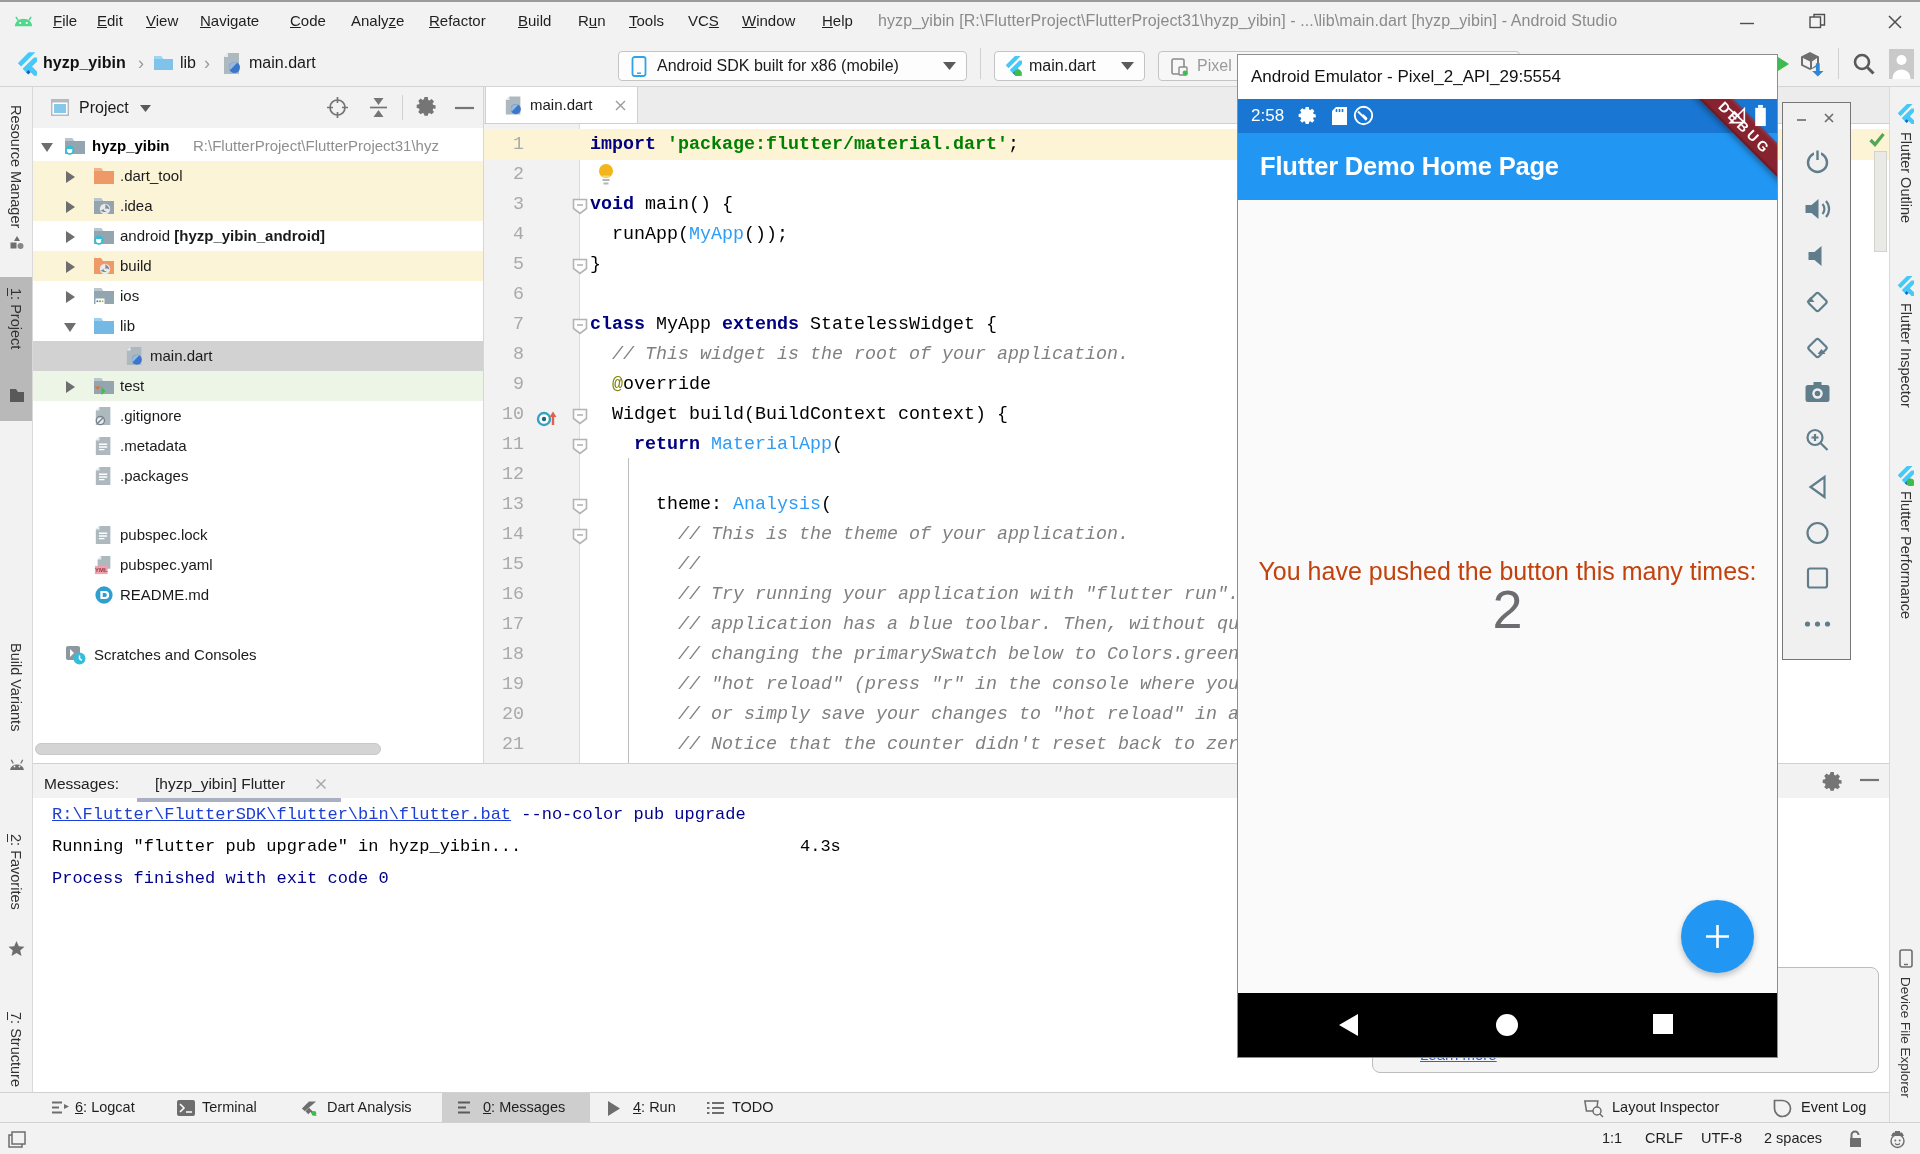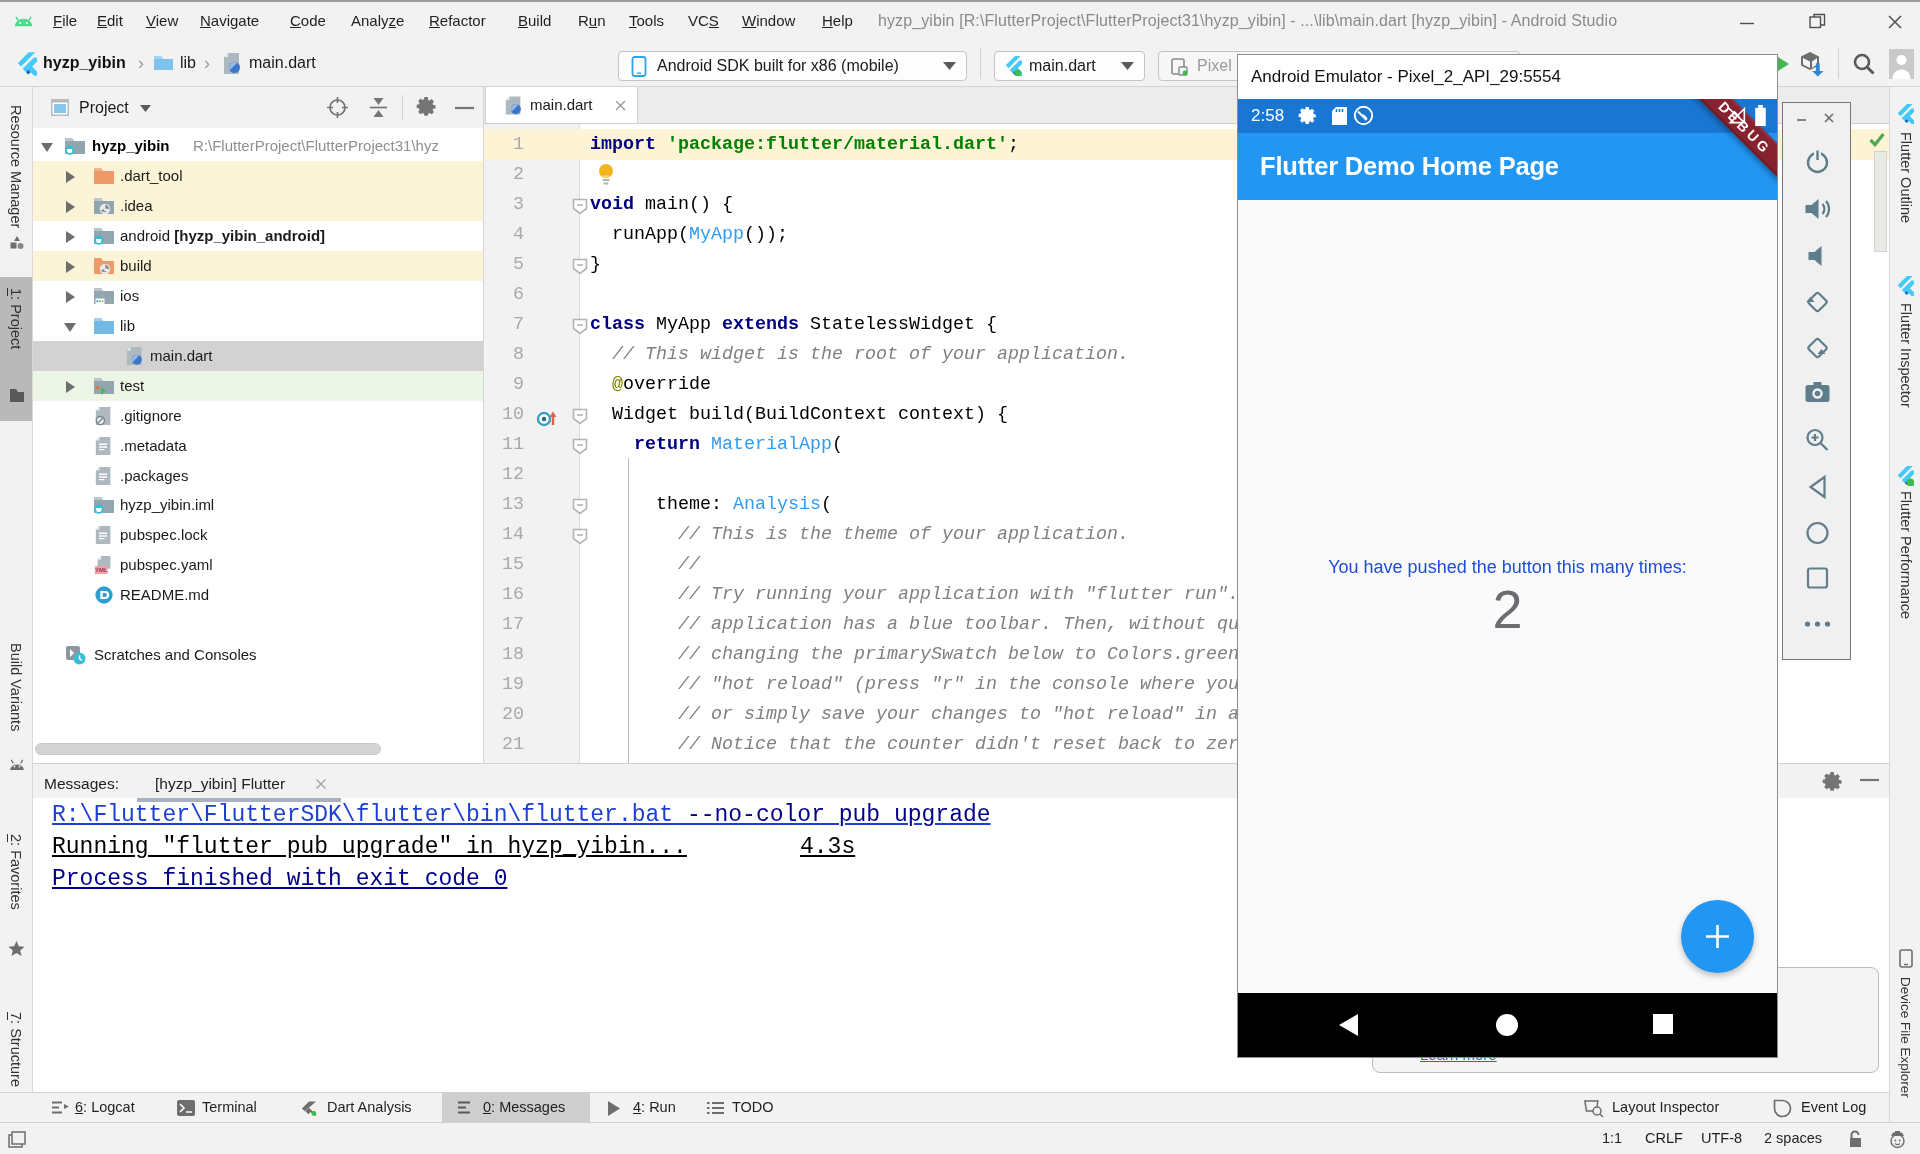--- a/index.html
+++ b/index.html
@@ -38,21 +38,21 @@
   .kw { color:#000080; font-weight:bold; }
   .str { color:#008000; font-weight:bold; }
   .cmt { color:#808080; font-style:italic; }
   .cls { color:#2e9bf5; }
   .ann { color:#808000; }
   #lin1hl { position:absolute; left:0; top:42px; width:1406px; height:31px; background:#fcf4d5; }
   .foldbox { position:absolute; left:88px; width:16px; height:17px; }
   
   #mpanel { left:33px; top:763px; width:1856px; height:329px; background:#fff; border-top:1px solid #d1d1d1; }
   #mhead { position:absolute; left:0; top:0; width:1856px; height:40px; background:#f2f2f2; }
-  .conline { position:absolute; left:19px; height:32px; line-height:32px; font-size:23px; font-family:"Liberation Mono",monospace; white-space:pre;text-decoration:underline; }
+  .conline { position:absolute; left:19px; height:32px; line-height:32px; font-size:17px; font-family:"Liberation Mono",monospace; white-space:pre; }
   
   #twbar { left:0; top:1092px; width:1920px; height:30px; background:#f2f2f2; border-top:1px solid #d1d1d1; }
   .twitem { position:absolute; top:0; height:30px; line-height:29px; font-size:14.5px; color:#1f1f1f; }
   #statusbar { left:0; top:1122px; width:1920px; height:32px; background:#f2f2f2; border-top:1px solid #d1d1d1; }
   .stitem { position:absolute; top:0; height:31px; line-height:31px; font-size:14.5px; color:#1f1f1f; }
   
   #balloon { left:1372px; top:967px; width:507px; height:106px; background:#f4f4f4; border:1px solid #bdbdbd; border-radius:8px; }
   #emu { left:1237px; top:54px; width:541px; height:1004px; border:1px solid #8d8d8d; background:#fff; }
   #emutitle { position:absolute; left:0; top:0; width:539px; height:44px; background:#fff; font-size:17px; color:#111; line-height:44px; }
   #emuscreen { position:absolute; left:0; top:44px; width:539px; height:958px; background:#fafafa; overflow:hidden; }
@@ -334,29 +334,20 @@
         </svg>
       <span class="tlabel" style="left:87px">.metadata</span>
     </div>
     <div class="trow" style="top:333px">
       <svg class="ticon" style="left:60px" viewBox="0 0 22 22">
           <path fill="#aeb9bf" d="M6 1h12v20H2V5z"></path>
           <path fill="#e8edf0" d="M6 1 2 5h4z"></path>
           <path stroke="#fff" stroke-width="1.6" d="M5.5 9h9M5.5 12h9M5.5 15h6"></path>
         </svg>
       <span class="tlabel" style="left:87px">.packages</span>
-    </div>
-    <div class="trow" style="top:362px">
-      <svg class="ticon" style="left:60px" viewBox="0 0 22 20">
-          <path fill="#93a5af" d="M1 2h7l2 3h11v13H1z"></path>
-          <path fill="#b9c6cd" d="M1 2h7l2 3H1z"></path>
-          <circle cx="5.8" cy="14.2" r="4.6" fill="#36bdd8"></circle>
-          <path fill="#fff" d="M3 13h5.6v1.2a2.8 2.8 0 0 1-5.6 0z"></path>
-        </svg>
-      <span class="tlabel" style="left:87px">hyzp_yibin.iml</span>
     </div>
     <div class="trow" style="top:392px">
       <svg class="ticon" style="left:60px" viewBox="0 0 22 22">
           <path fill="#aeb9bf" d="M6 1h12v20H2V5z"></path>
           <path fill="#e8edf0" d="M6 1 2 5h4z"></path>
           <path stroke="#fff" stroke-width="1.6" d="M5.5 9h9M5.5 12h9M5.5 15h6"></path>
         </svg>
       <span class="tlabel" style="left:87px">pubspec.lock</span>
     </div>
     <div class="trow" style="top:422px">
@@ -603,21 +594,21 @@
         </svg>
       <svg style="position:absolute;left:516px;top:5px" width="13" height="23" viewBox="0 0 13 24">
           <rect x="1" y="4" width="11" height="19" fill="#fff"></rect>
           <rect x="4" y="1" width="5" height="3" fill="#fff"></rect>
         </svg>
     </div>
 
     <div id="eappbar">
       <span style="position:absolute;left:22px;top:0;line-height:66px;font-size:25.5px;font-weight:bold;color:#fff;letter-spacing:-.2px">Flutter Demo Home Page</span>
     </div>
-    <span style="position:absolute;left:0;top:458px;width:539px;text-align:center;font-size:18px;color:#1d4ed8">You have pushed the button this many times:</span>
+    <span style="position:absolute;left:0;top:458px;width:539px;text-align:center;font-size:25px;color:#c2410c">You have pushed the button this many times:</span>
     <span style="position:absolute;left:0;top:479px;width:539px;text-align:center;font-size:54px;color:#6d6d71">2</span>
     <div id="fab">
       <svg style="position:absolute;left:21px;top:21px" width="31" height="31" viewBox="0 0 31 31">
           <path stroke="#fff" stroke-width="2.6" d="M15.5 4v23M4 15.5h23"></path>
         </svg>
     </div>
     <div id="enav">
       <svg style="position:absolute;left:101px;top:21px" width="19" height="22" viewBox="0 0 19 22">
           <path fill="#fff" d="M19 0 0 11l19 11z"></path>
         </svg>

